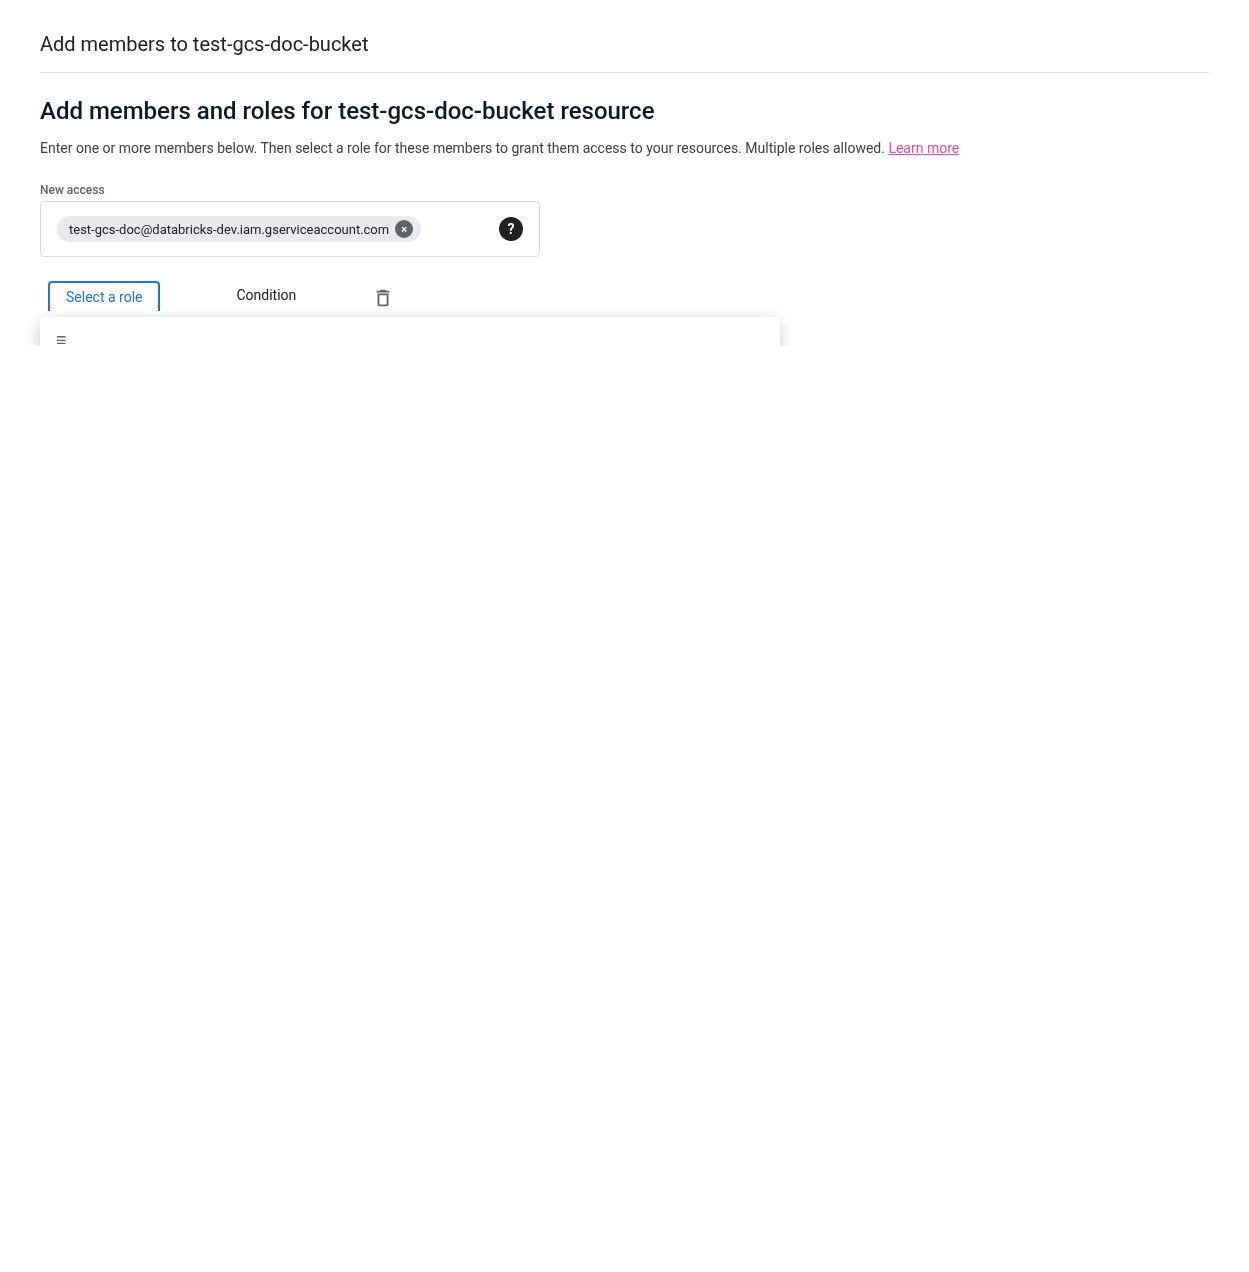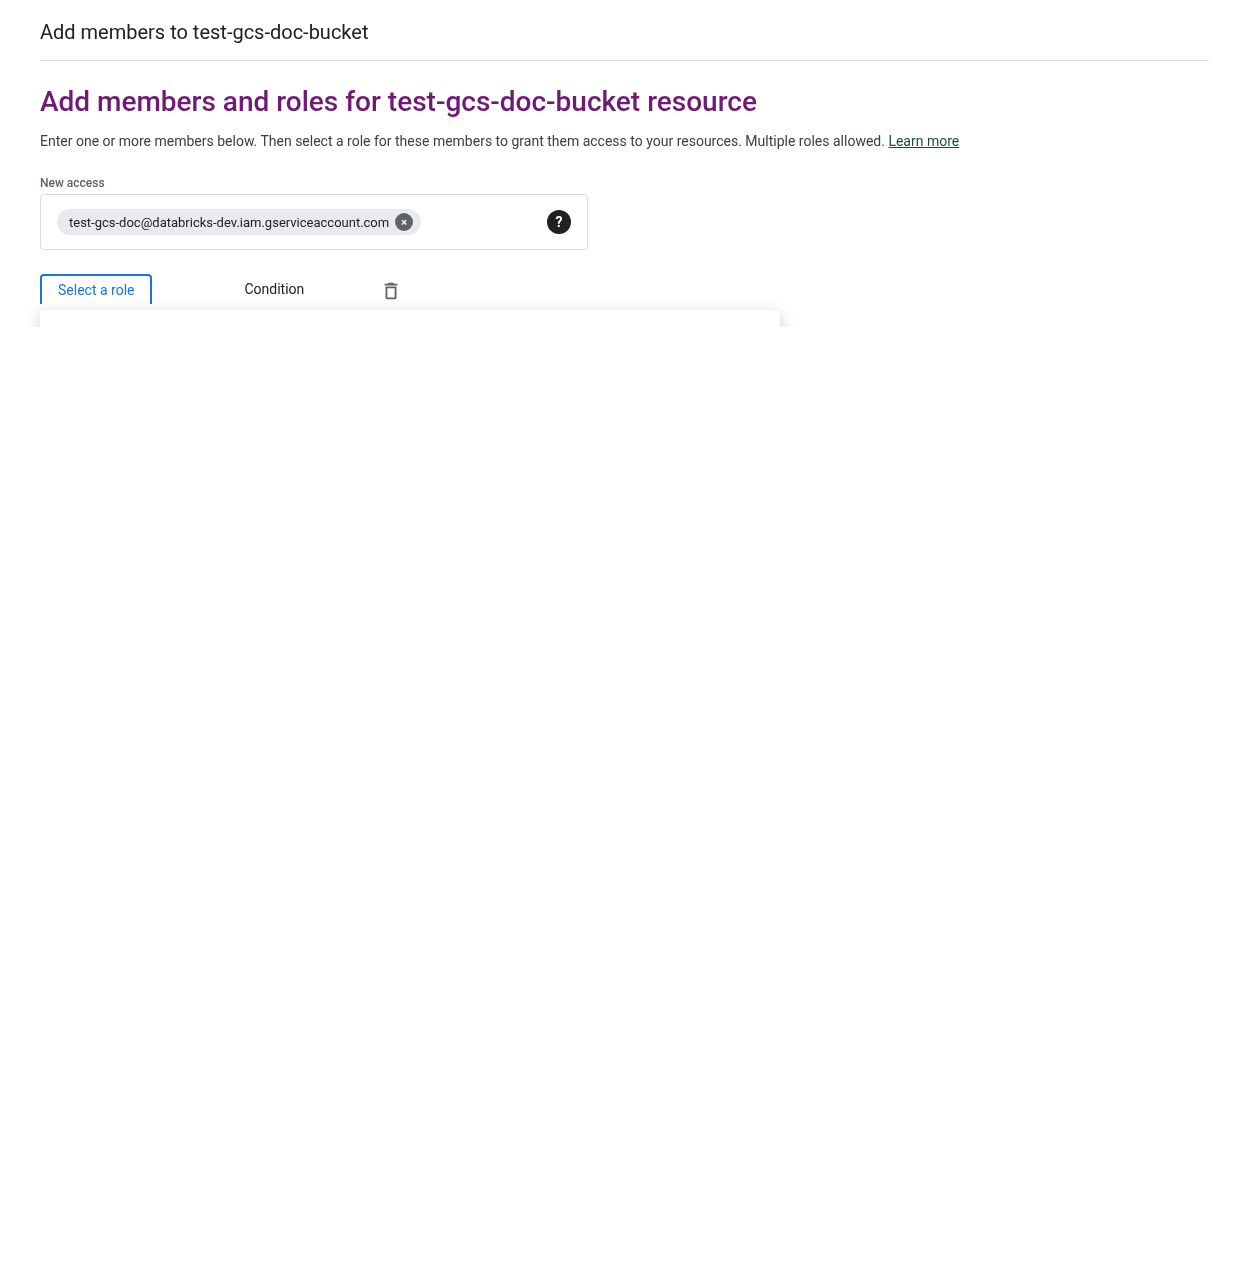--- a/index.html
+++ b/index.html
@@ -3,66 +3,66 @@
   <meta charset="utf-8">
   <style>
     * { box-sizing: border-box; margin: 0; padding: 0; }
     body {
       font-family: 'Google Sans', Roboto, Arial, sans-serif;
       background: #fff;
       color: #202124;
       font-size: 14px;
     }
     .page-container {
-      padding: 20px 40px;
+      padding: 32px 40px;
       max-width: 1249px;
     }
     .page-title {
       font-size: 20px;
       font-weight: 400;
       color: #202124;
       margin-bottom: 24px;
       padding-bottom: 16px;
       border-bottom: 1px solid #e0e0e0;
     }
     .section-title {
-      font-size: 28px;
+      font-size: 24px;
       font-weight: 500;
-      color: #701a75;
+      color: #0f172a;
       margin-bottom: 12px;
     }
     .description {
       font-size: 14px;
       color: #3c4043;
       margin-bottom: 24px;
       line-height: 1.6;
     }
     .learn-more {
-      color: #14532d;
+      color: #ec4899;
       text-decoration: underline;
       cursor: pointer;
     }
     .new-members-section {
       margin-bottom: 24px;
     }
     .field-label {
       font-size: 12px;
       color: #5f6368;
       margin-bottom: 4px;
       font-weight: 500;
     }
     .members-input-box {
       border: 1px solid #dadce0;
       border-radius: 4px;
       padding: 12px 16px;
       display: flex;
       align-items: center;
       justify-content: space-between;
       min-height: 56px;
-      width: 548px;
+      width: 500px;
     }
     .member-chip {
       display: flex;
       align-items: center;
       background: #e8eaed;
       border-radius: 16px;
       padding: 4px 8px 4px 12px;
       font-size: 13px;
       color: #202124;
       gap: 6px;
@@ -266,21 +266,21 @@
           <div class="chip-close">×</div>
         </div>
       </div>
       <div class="help-icon">?</div>
     </div>
   </div>
 
   <div class="roles-row">
     <div class="select-role-area">
 
-      <div style="display:flex; align-items:center; gap:76px;">
+      <div style="display:flex; align-items:flex-start; gap:60px;margin-left:8px;">
         <div class="select-role-label">Select a role</div>
         <div class="condition-label">Condition</div>
       </div>
 
       <div class="dropdown-container">
 
         <div class="filter-row">
           <span class="filter-icon">≡</span>
         </div>
 

